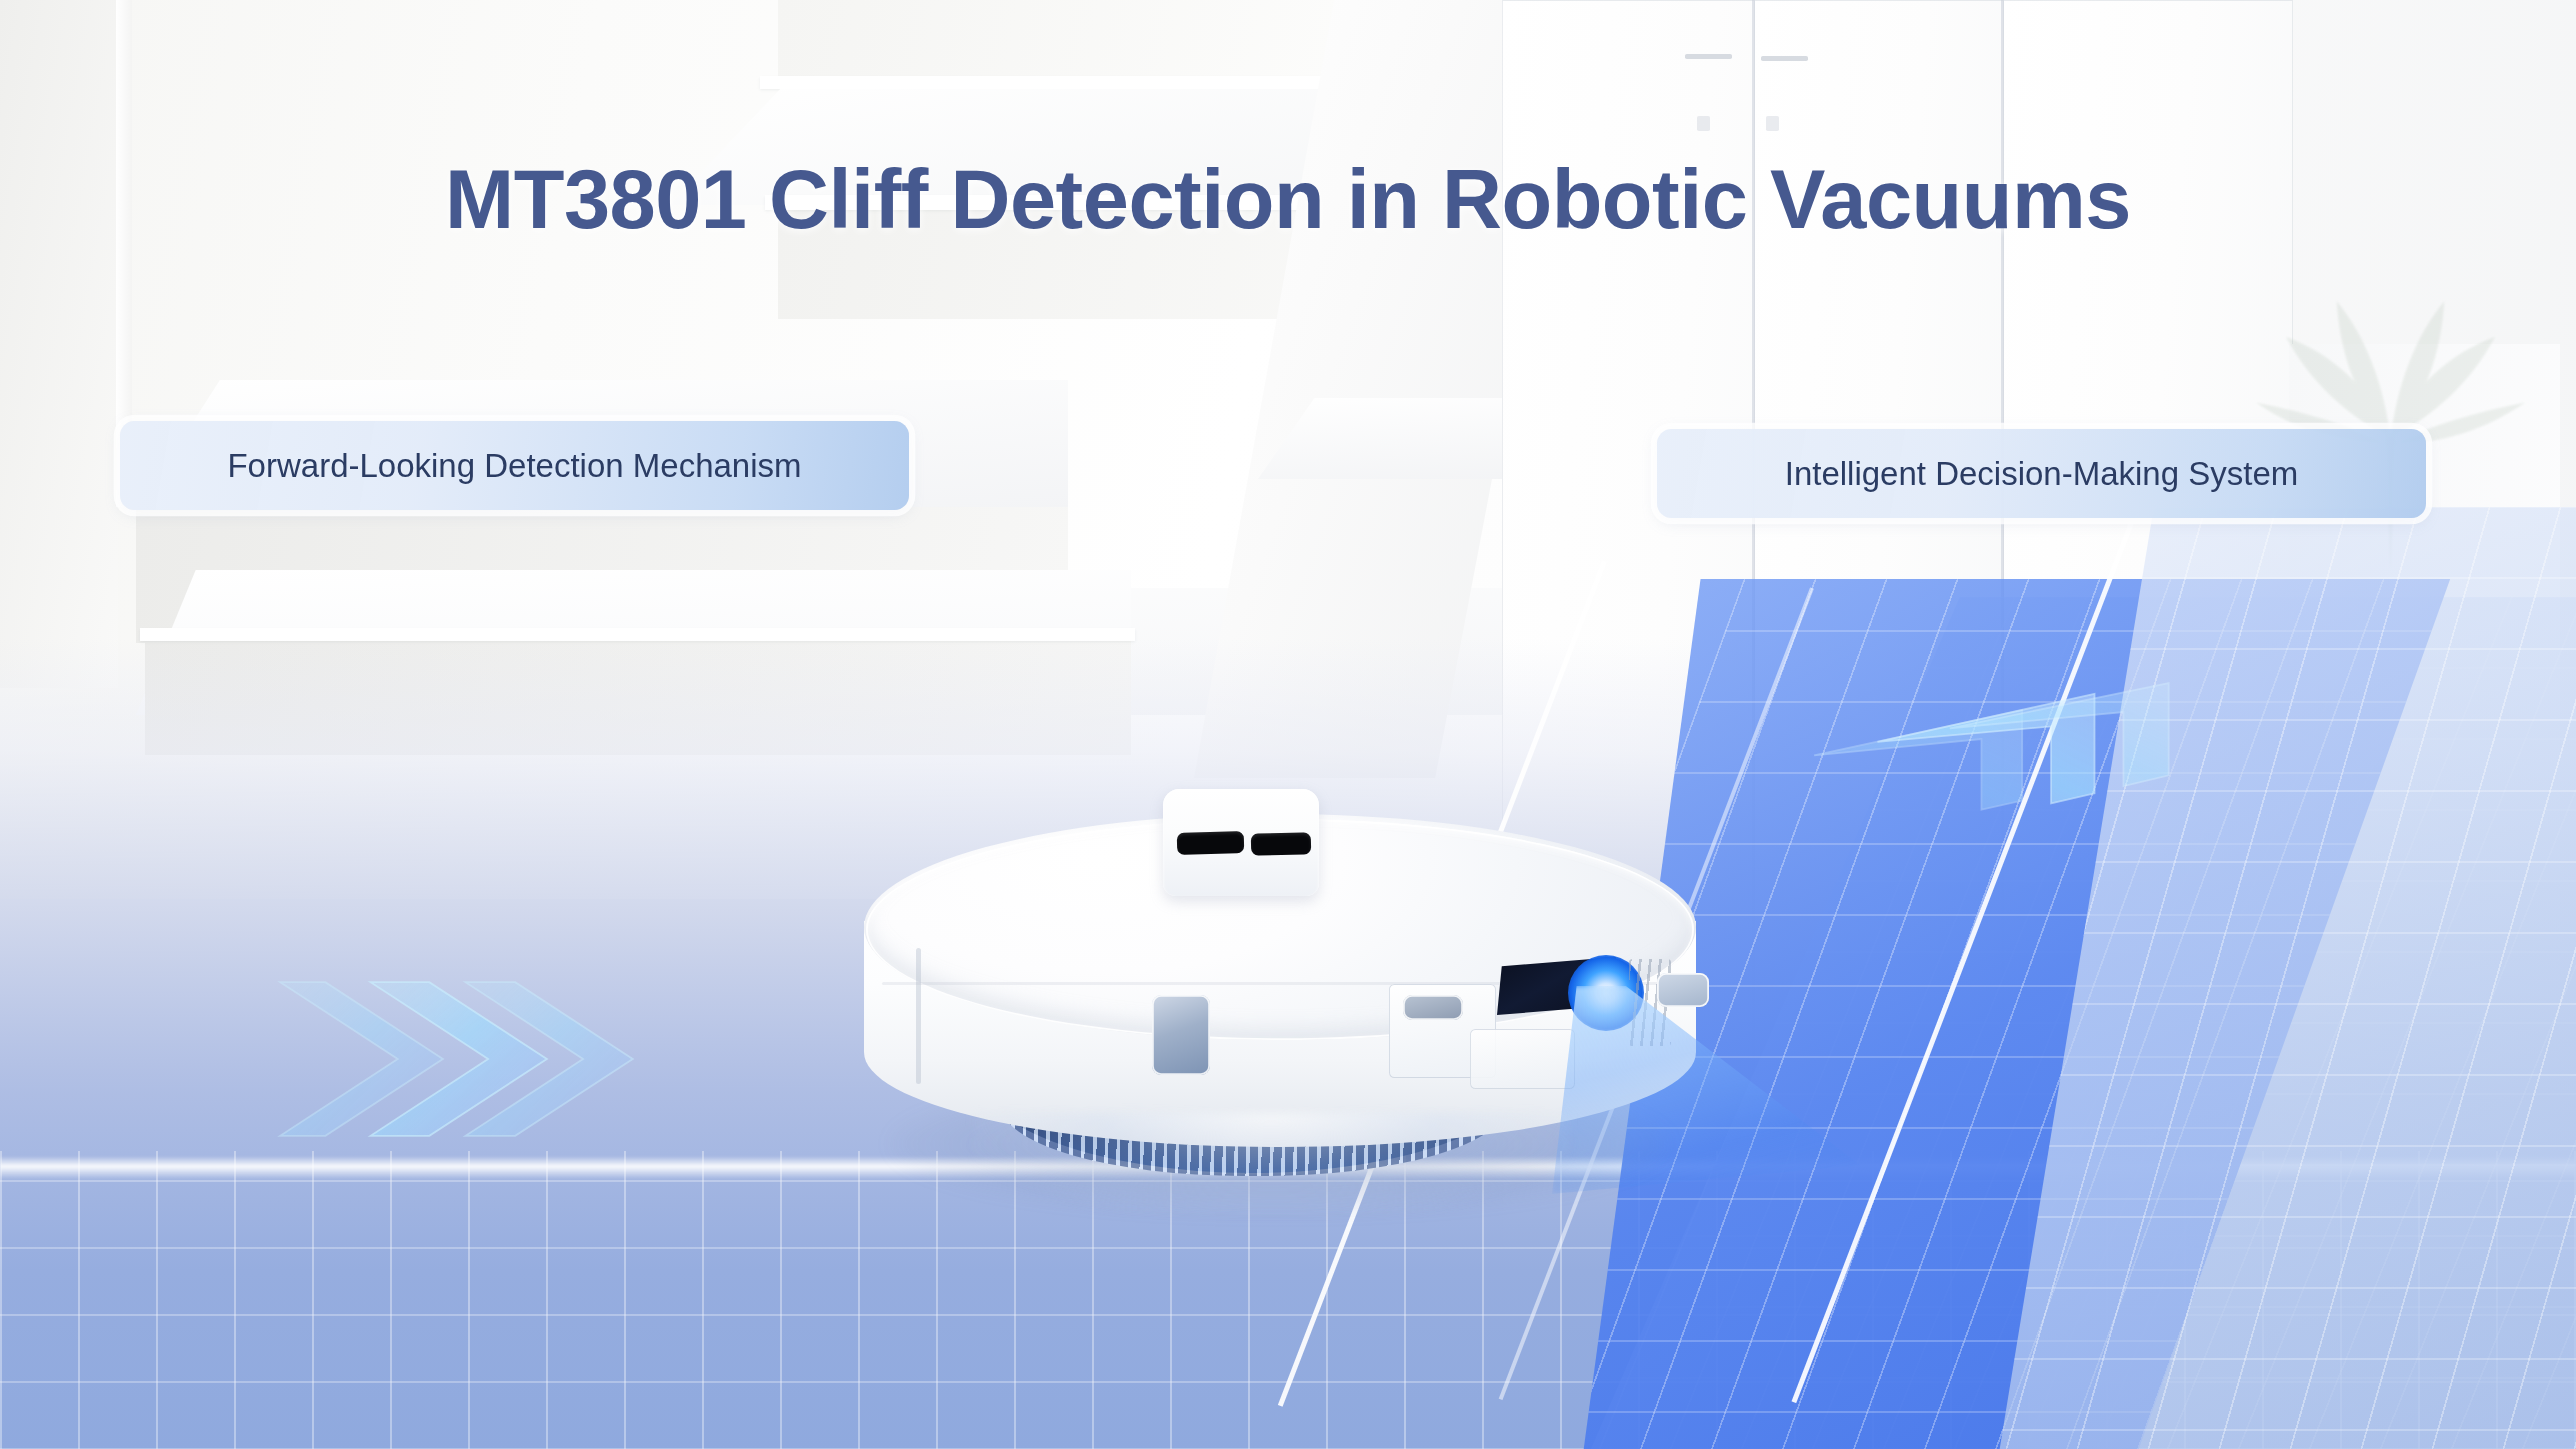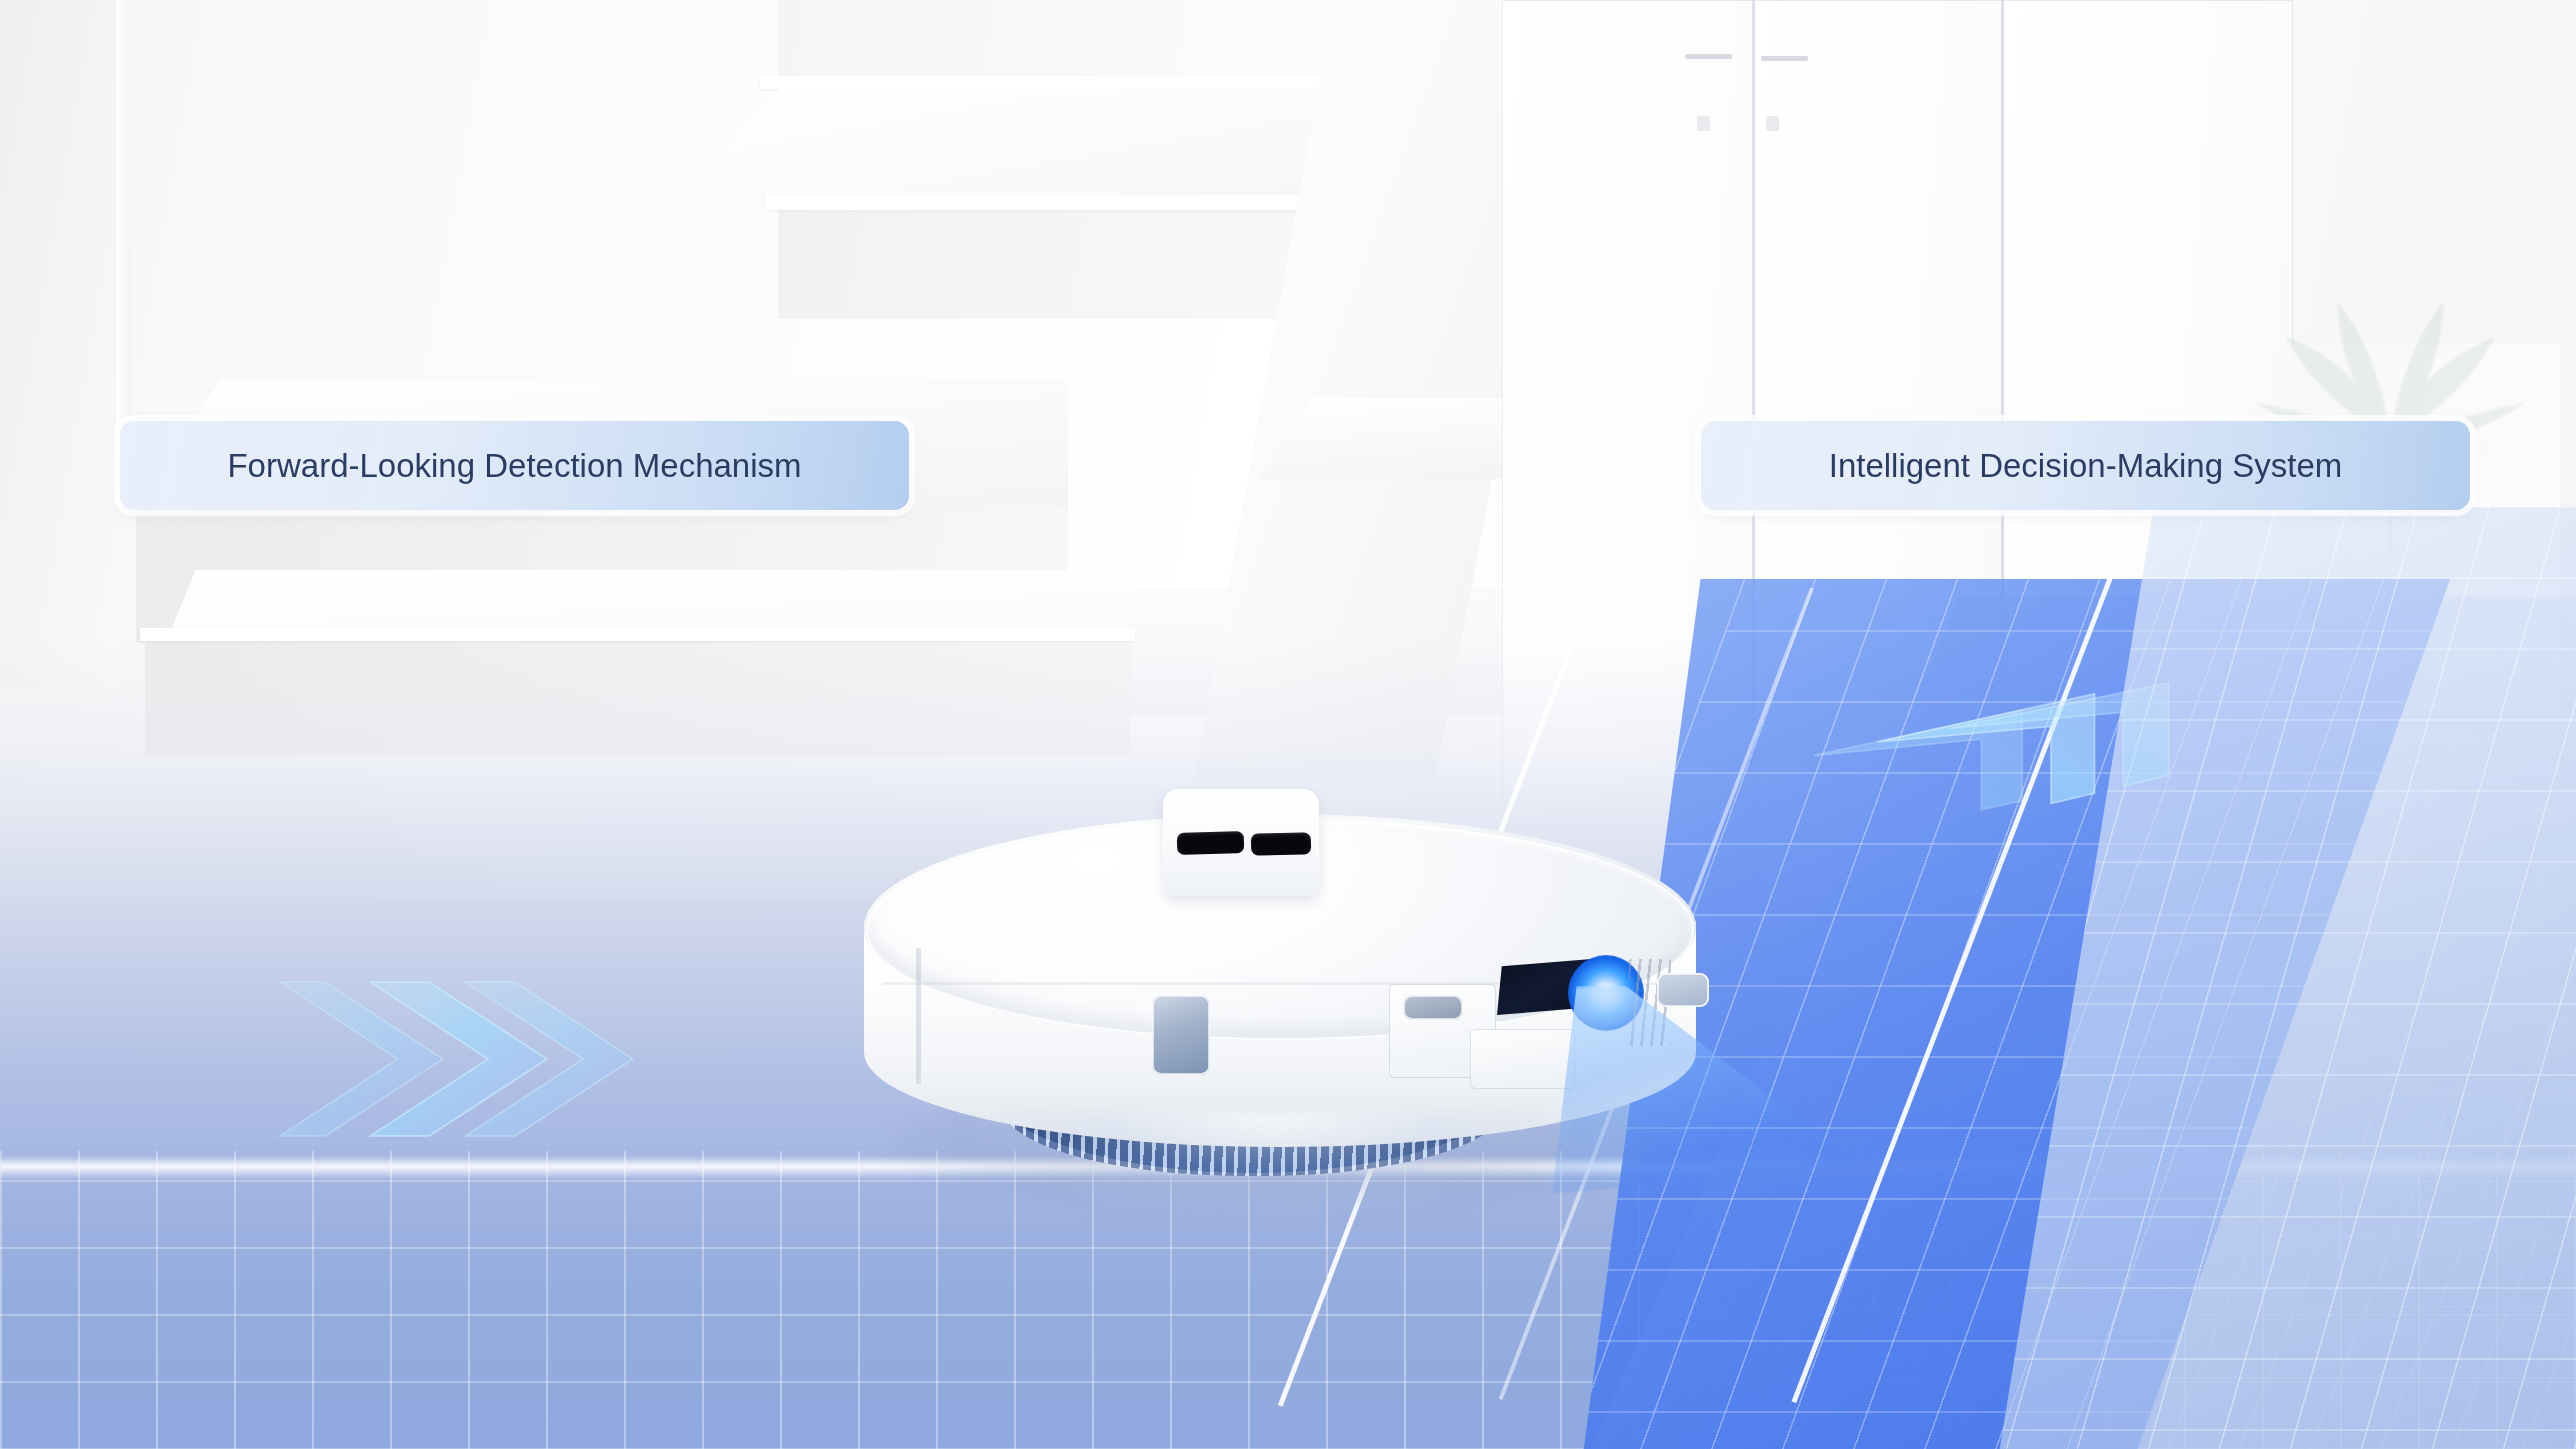--- a/index.html
+++ b/index.html
@@ -368,24 +368,25 @@
     <div class="r-panel" style="left:606px;top:215px;width:105px;height:60px;opacity:.9;"></div>
 
     <div class="r-microtext" style="left:534px;top:107px;"></div>
 
     <div class="laser-fan" style="left:688px;top:172px;width:308px;height:208px;
                 clip-path:polygon(8% 0%, 24% 0%, 100% 86%, 0% 100%);"></div>
 
     <div class="r-reflection" style="left:109px;top:299px;width:597px;height:100px;"></div>
   </div>
 
+  <h1 class="headline">MT3801 Cliff Detection in Robotic Vacuums</h1>
 
   <div class="pill-row">
     <div class="pill" style="left:120px;width:789px;">
       <span>Forward-Looking Detection Mechanism</span>
     </div>
-    <div class="pill" style="left:1701px;width:769px;">
+    <div class="pill" style="left:1657px;width:769px;margin-top:8px;">
       <span>Intelligent Decision-Making System</span>
     </div>
   </div>
 
 </div>
 
 
 </body></html>

